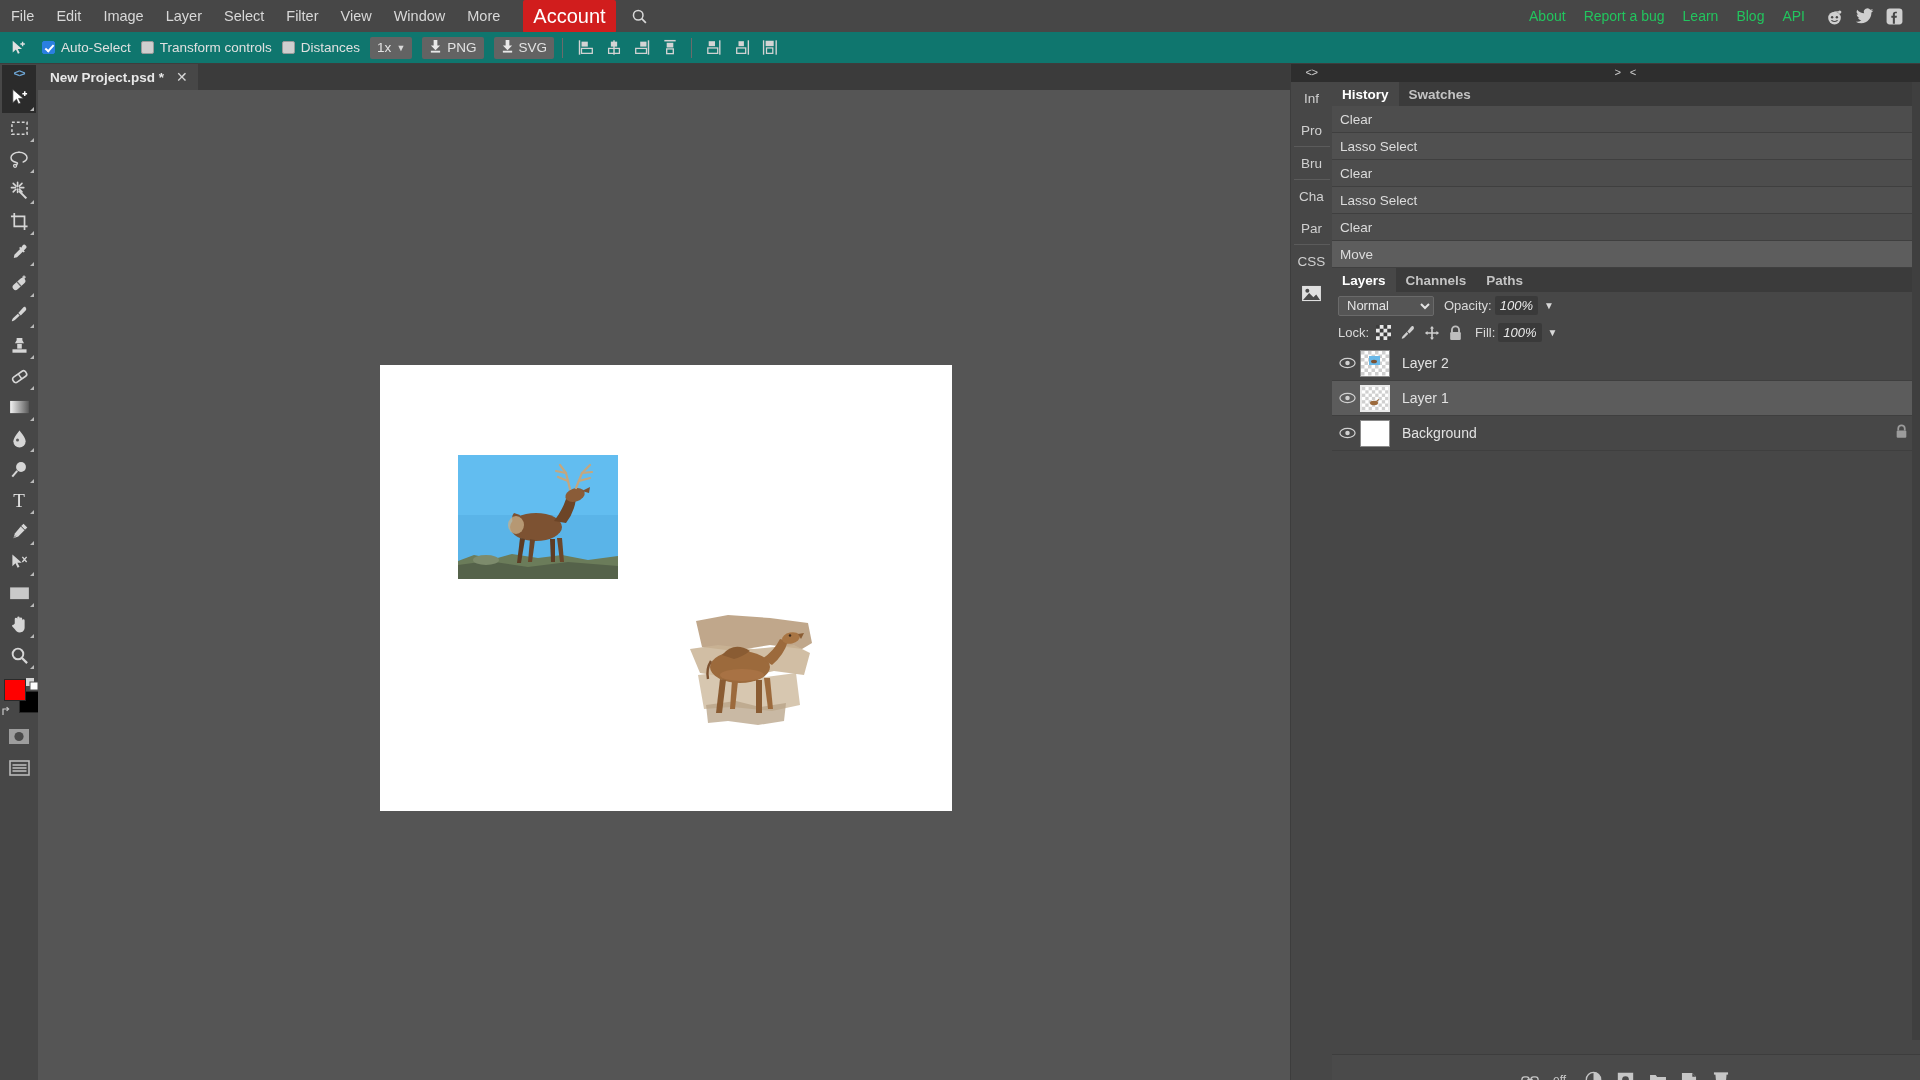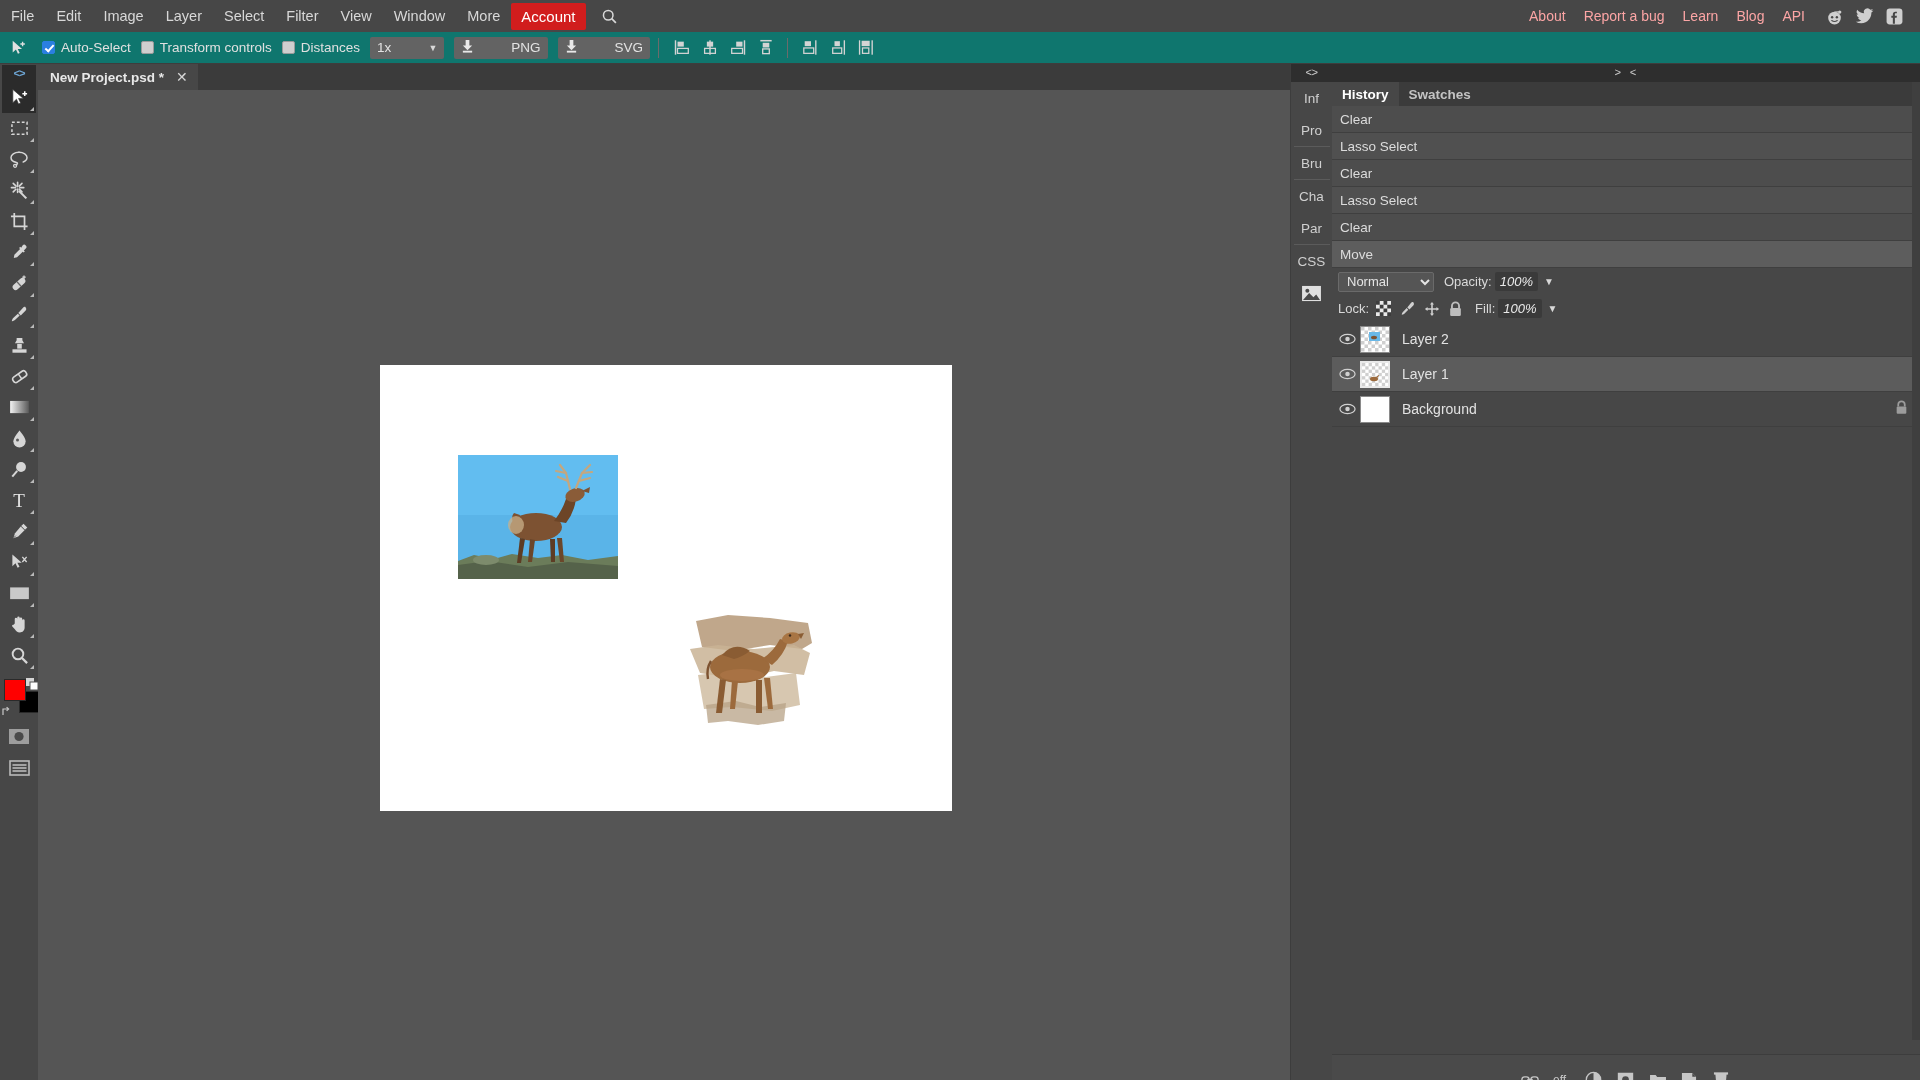--- a/index.html
+++ b/index.html
@@ -19,28 +19,28 @@
     display: flex; align-items: center;
     font-size: 14.5px;
     text-align: right;
   }
   .menu-item {
     padding: 6px 11px; color: #d8d8d8; cursor: default; white-space: nowrap;
     line-height: 1;
   }
   .menu-account {
     background: #d11d1d; color: #ffffff; padding: 5px 10px;
-    margin-left: 0; border-radius: 2px; font-size: 15px;
+    margin-left: 12px; border-radius: 2px; font-size: 20px;
   }
   #search-glass { margin-left: 14px; width: 20px; height: 20px; display:flex; align-items:center; justify-content:center;}
   #menubar-right {
     margin-left: auto; display: flex; align-items: center; padding-right: 16px;
     font-size: 14px;
   }
-  #menubar-right .menu-item { padding: 6px 9px; color: #fca5a5; }
+  #menubar-right .menu-item { padding: 6px 9px; color: #22c55e; }
   .social-icon { margin-left: 11px; display: flex; align-items: center; justify-content: center; cursor: pointer;}
 
   
   #optionsbar {
     position: absolute; left: 0; top: 32px; width: 1920px; height: 32px;
     background: #0f766e;
     display: flex; align-items: center;
     border-bottom: 1px solid #3d3d3d;
     font-size: 13.5px;
     padding-left: 6px;
@@ -55,21 +55,21 @@
   .cb.checked { background: #2a7fe0; border-color: #2a7fe0; }
   .cb.checked::after {
     content: ""; position: absolute; left: 4px; top: 1px;
     width: 3px; height: 7px; border: solid #fff; border-width: 0 2px 2px 0;
     transform: rotate(42deg);
   }
   .opt-label { color: #e0e0e0; }
   .opt-btn {
     background: #636363; border-radius: 2px; height: 22px;
     display: flex; align-items: center; padding: 0 7px; margin-left: 10px;
-    color: #e2e2e2; cursor: pointer; font-size: 13.5px; gap: 32px;
+    color: #e2e2e2; cursor: pointer; font-size: 13.5px;
   }
   .caret-down { margin-left: 5px; font-size: 9px; color: #d8d8d8;}
   .opt-sep { width: 1px; height: 20px; background: #6b6b6b; margin: 0 8px; }
   .align-icon { width: 26px; height: 24px; display: flex; align-items:center; justify-content:center; cursor: pointer; margin-left: 2px;}
 
   
   #toolbar {
     position: absolute; left: 0; top: 64px; width: 38px; height: 1016px;
     background: #474747;
     display: flex; flex-direction: column; align-items: center;
@@ -671,20 +671,25 @@
       <div class="hist-item">Clear</div>
       <div class="hist-item alt">Lasso Select</div>
       <div class="hist-item">Clear</div>
       <div class="hist-item alt">Lasso Select</div>
       <div class="hist-item">Clear</div>
       <div class="hist-item current">Move</div>
       <div id="hist-scroll"></div>
     </div>
 
     <div id="layers-wrap">
+      <div class="tabrow">
+        <div class="ptab active">Layers</div>
+        <div class="ptab">Channels</div>
+        <div class="ptab">Paths</div>
+      </div>
 
       <div class="layers-ctrl">
         <select id="blend-select">
           <option>Normal</option>
         </select>
         <span style="margin-left:10px;">Opacity:</span>
         <span class="numbox">100%</span>
         <span class="tri-down">▼</span>
       </div>
 

